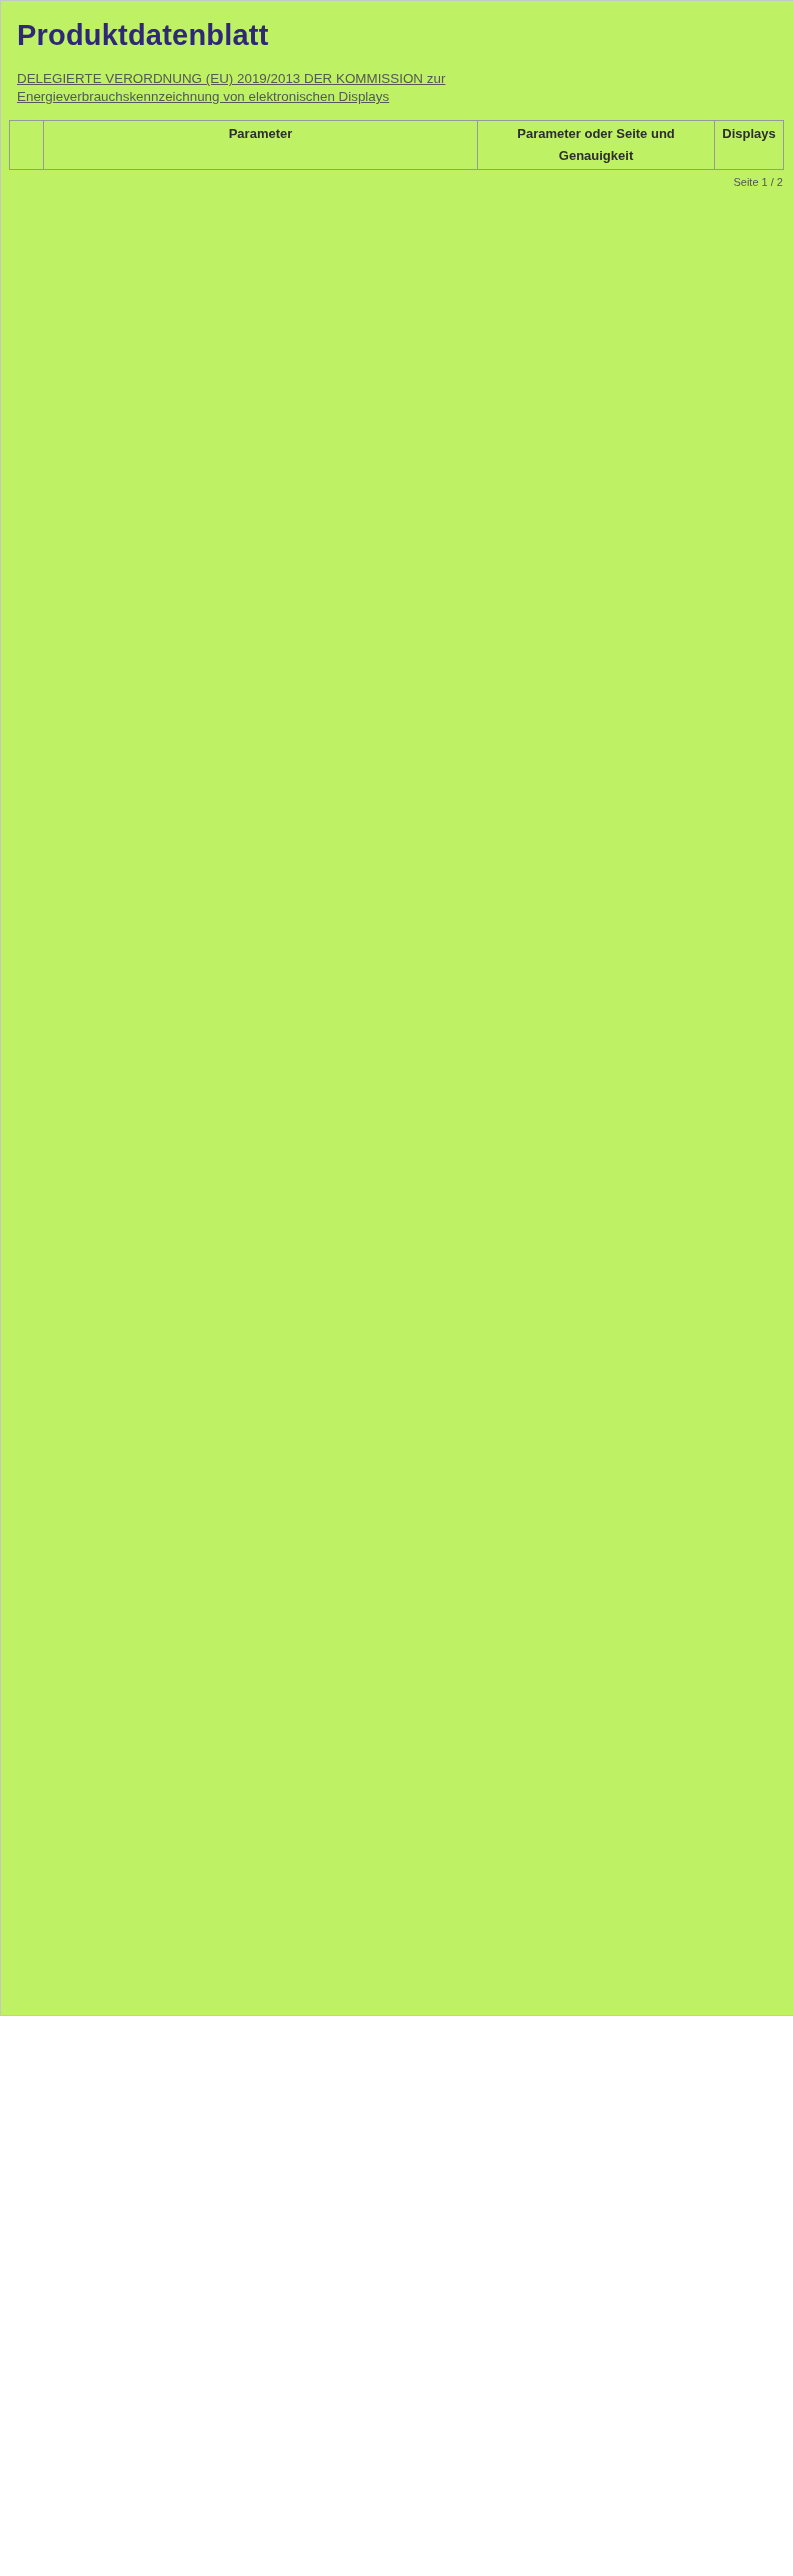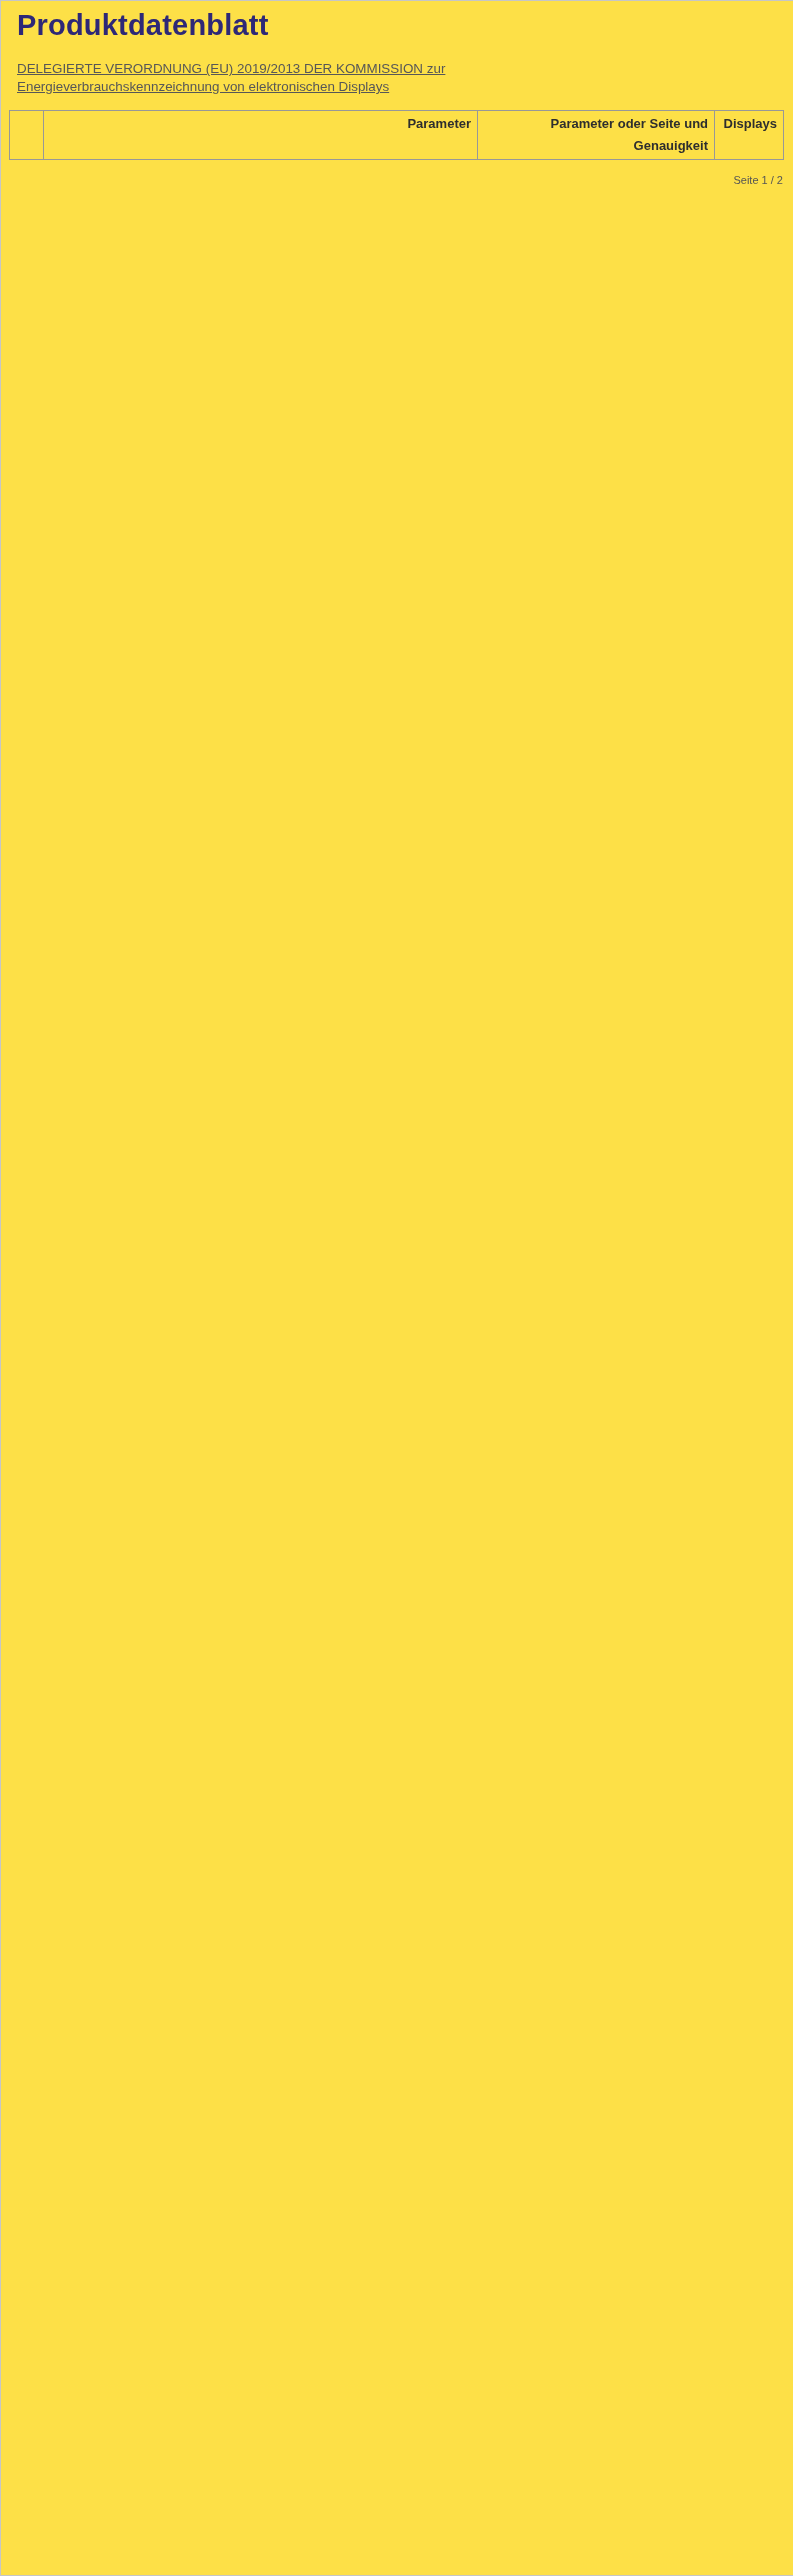--- a/index.html
+++ b/index.html
@@ -1,23 +1,23 @@
 <!DOCTYPE html>
 <html><head>
 <meta charset="utf-8">
 <style>
   * { box-sizing: border-box; }
   html, body { margin: 0; padding: 0; background: #ffffff; }
   .page {
     position: relative;
     width: 794px;
-    height: 2576px;
+    height: 2016px;
     border: 1px solid #c6c6c6;
-    background: #fde047;
-    padding: 4px 8px;
+    background: #bef264;
+    padding: 14px 8px;
     font-family: "Liberation Sans", sans-serif;
     color: #3c3c3c;
   }
   .doc-title {
     font-size: 29px;
     font-weight: 700;
     color: #2e2877;
     margin: 4px 0 0 8px;
     letter-spacing: 0.2px;
   }
@@ -37,34 +37,34 @@
   }
   table.datasheet td, table.datasheet th {
     border: 1px solid #989898;
     font-size: 13px;
     line-height: 22px;
     padding: 2px 6px;
     vertical-align: top;
     overflow: hidden;
   }
   table.datasheet th {
-    text-align: right;
+    text-align: center;
     font-weight: 700;
     color: #2e2e2e;
     white-space: pre-line;
     margin-left: 20px;
   }
   th.label { padding-left: 11px; }
   th.value { padding-left: 12px; }
   .page-footer {
     width: 774px;
     text-align: right;
     font-size: 11px;
     color: #555555;
-    margin-top: 14px;
+    margin-top: 6px;
   }
   #table-p2 { position: absolute; top: 1352px; left: 8px; margin-top: 0; }
   #footer-2 {
     position: absolute;
     top: 2542px;
     right: 14px;
     font-size: 11px;
     color: #555555;
   }
 </style>

